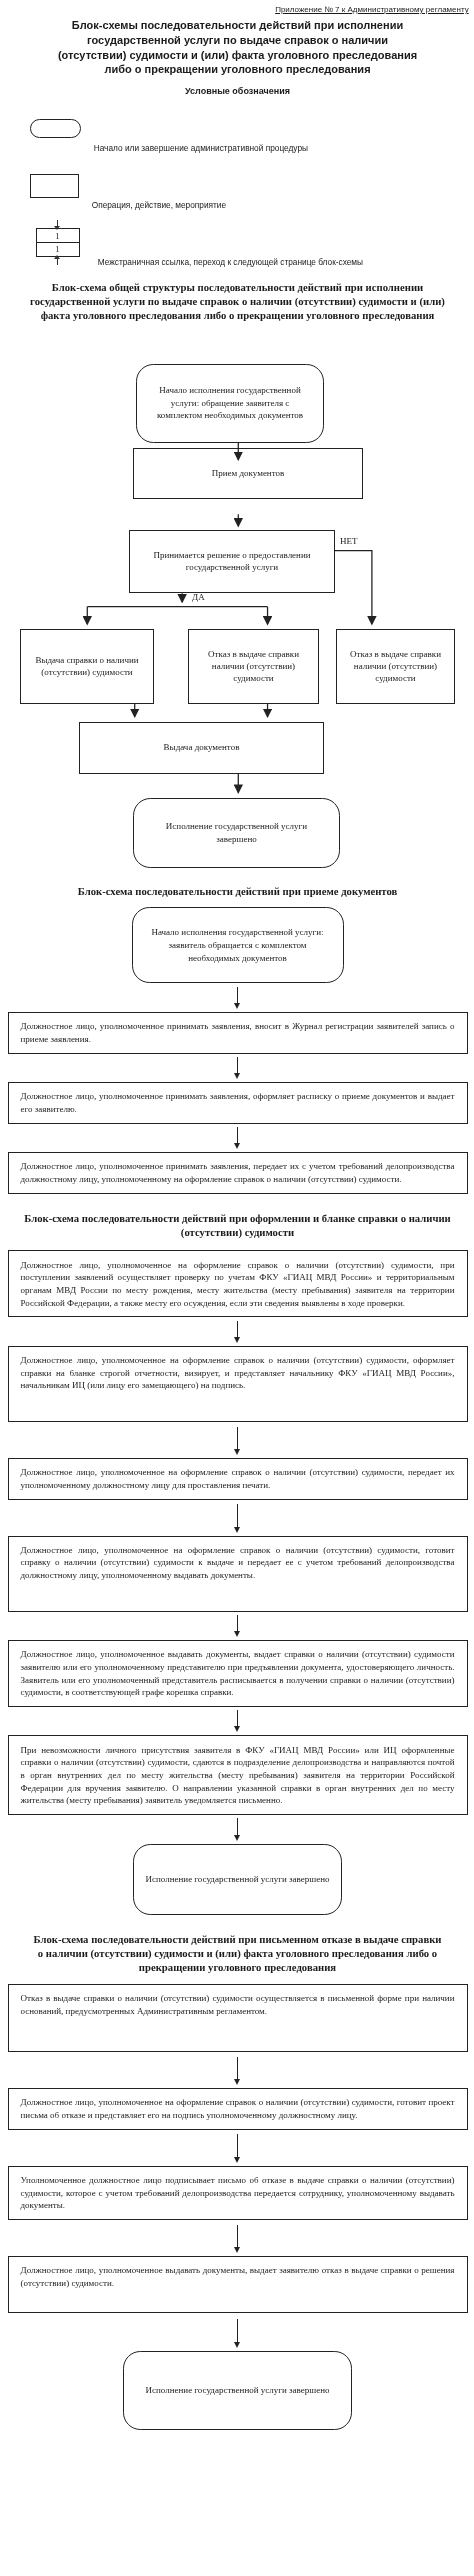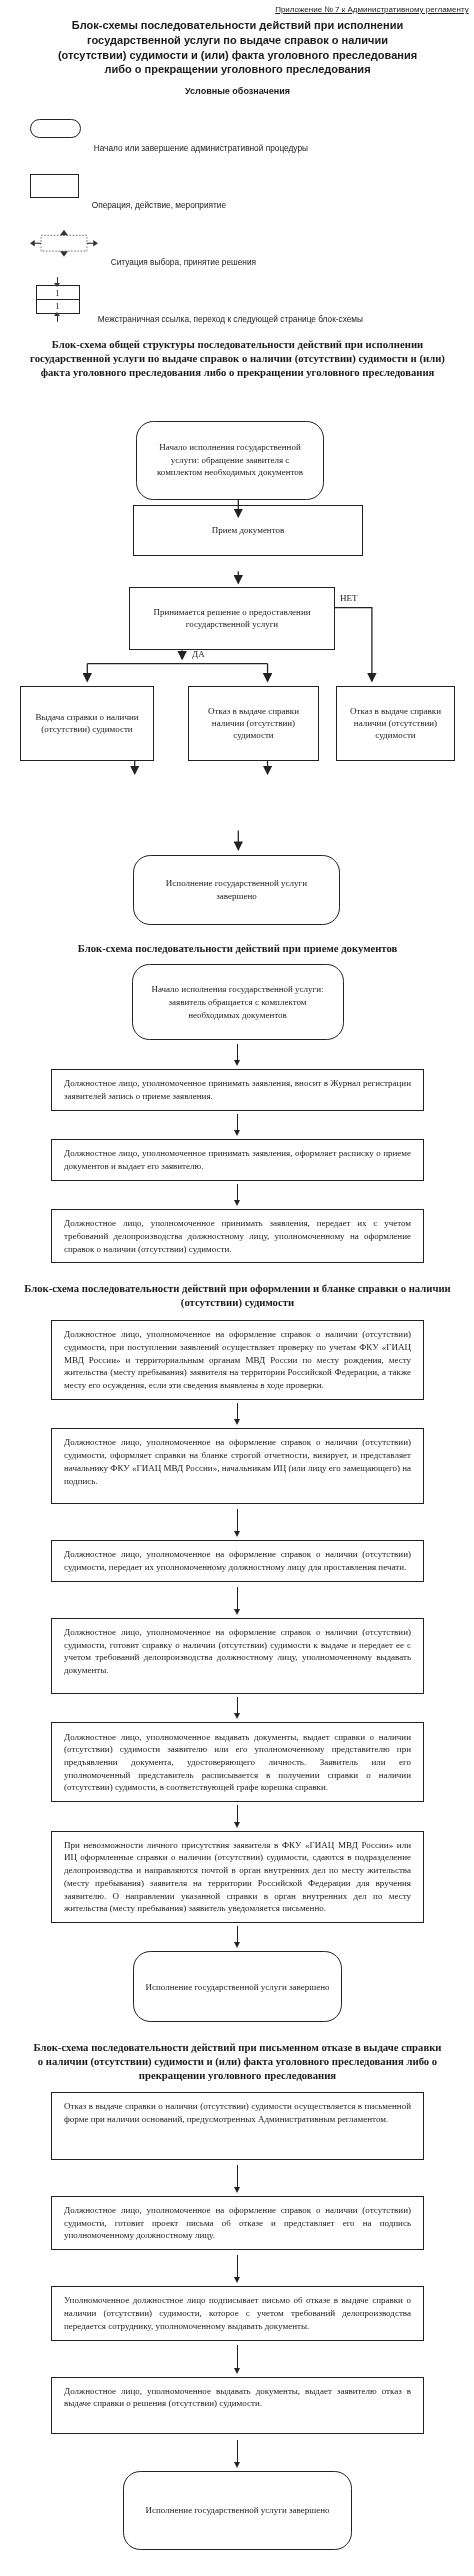--- a/index.html
+++ b/index.html
@@ -44,21 +44,21 @@
            justify-content:center;text-align:center;font-size:9px;line-height:12.7px;
            padding:4.7px 11px;}
   .branch-label{font-size:9px;font-family:"Liberation Serif",serif;}
 
   .col{display:flex;flex-direction:column;align-items:center;justify-content:flex-end;}
   .varrow{width:0;border-left:1.3px solid #222;height:19px;position:relative;margin:0 auto 6.3px auto;}
   .varrow::after{content:'';position:absolute;left:-4px;bottom:-6.3px;
       border:3.6px solid transparent;border-top:6.3px solid #222;}
   .varrow.tall{height:25px;}
 
-  .wbox{width:373px;border:1.3px solid #222;padding:7.1px 12px;font-size:9px;
+  .wbox{width:460px;border:1.3px solid #222;padding:7.1px 12px;font-size:9px;
         line-height:12.7px;text-align:justify;margin:0 auto;}
   .wbox p{margin:0;}
   .stadium.mid{width:212px;min-height:76px;margin:0 auto;}
   .stadium.end{width:209px;min-height:71px;margin:0 auto;}
   .stadium.end-big{width:229px;min-height:79px;margin:0 auto;}
 </style>
 </head>
 <body>
 
 <div class="appendix">Приложение № 7 к Административному регламенту</div>
@@ -66,32 +66,20 @@
 
 <div class="legend-title">Условные обозначения</div>
 <div class="legend">
   <div class="legend-row">
     <div class="shape-stadium"></div>
     <div class="legend-label">Начало или завершение административной процедуры</div>
   </div>
   <div class="legend-row">
     <div class="shape-rect"></div>
     <div class="legend-label">Операция, действие, мероприятие</div>
-  </div>
-  <div class="legend-row">
-    <svg width="68" height="28.5" viewBox="0 0 86 36" style="flex:none">
-      <rect x="14" y="8" width="58" height="20" fill="none" stroke="#8a8a8a" stroke-width="1.4" stroke-dasharray="2,2"></rect>
-      <line x1="14" y1="18" x2="4" y2="18" stroke="#333" stroke-width="1.4"></line>
-      <path d="M6,14 L0,18 L6,22 z" fill="#333"></path>
-      <line x1="72" y1="18" x2="82" y2="18" stroke="#333" stroke-width="1.4"></line>
-      <path d="M80,14 L86,18 L80,22 z" fill="#333"></path>
-      <path d="M38,8 L43,1 L48,8 z" fill="#333"></path>
-      <path d="M38,28 L43,35 L48,28 z" fill="#333"></path>
-    </svg>
-    <div class="legend-label">Ситуация выбора, принятие решения</div>
   </div>
   <div class="legend-row">
     <div class="ip-icon">
       <div class="ip-line down"></div>
       <div class="ip-box">
         <div class="ip-cell">1</div>
         <div class="ip-cell">1</div>
       </div>
       <div class="ip-line up"></div>
     </div>
@@ -123,20 +111,21 @@
   </svg>
 
   <div class="stadium abs" style="left:136px;top:0;width:188px;height:79px;">Начало исполнения государственной услуги: обращение заявителя с комплектом необходимых документов</div>
   <div class="sbox abs" style="left:133px;top:84px;width:230px;height:51px;">Прием документов</div>
   <div class="sbox abs" style="left:129px;top:166px;width:206px;height:63px;">Принимается решение о предоставлении государственной услуги</div>
   <div class="branch-label abs" style="left:340px;top:172px;">НЕТ</div>
   <div class="branch-label abs" style="left:192px;top:228px;">ДА</div>
   <div class="sbox abs" style="left:20px;top:265px;width:134px;height:75px;">Выдача справки о наличии (отсутствии) судимости</div>
   <div class="sbox abs" style="left:188px;top:265px;width:131px;height:75px;">Отказ в выдаче справки наличии (отсутствии) судимости</div>
   <div class="sbox abs" style="left:336px;top:265px;width:119px;height:75px;">Отказ в выдаче справки наличии (отсутствии) судимости</div>
+  <div class="sbox abs" style="left:79px;top:358px;width:245px;height:52px;">Выдача документов</div>
   <div class="stadium abs" style="left:133px;top:434px;width:207px;height:70px;">Исполнение государственной услуги завершено</div>
 </div>
 
 <div class="sec-title" style="max-width:332px;margin-top:14.2px;">Блок-схема последовательности действий при приеме документов</div>
 
 <div class="col" style="margin-top:9.5px;">
   <div class="stadium mid">Начало исполнения государственной услуги: заявитель обращается с комплектом необходимых документов</div>
   <div class="varrow" style="margin-top:3.2px;"></div>
   <div class="wbox">
       <p>Должностное лицо, уполномоченное принимать заявления, вносит в Журнал регистрации заявителей запись о приеме заявления.</p>

